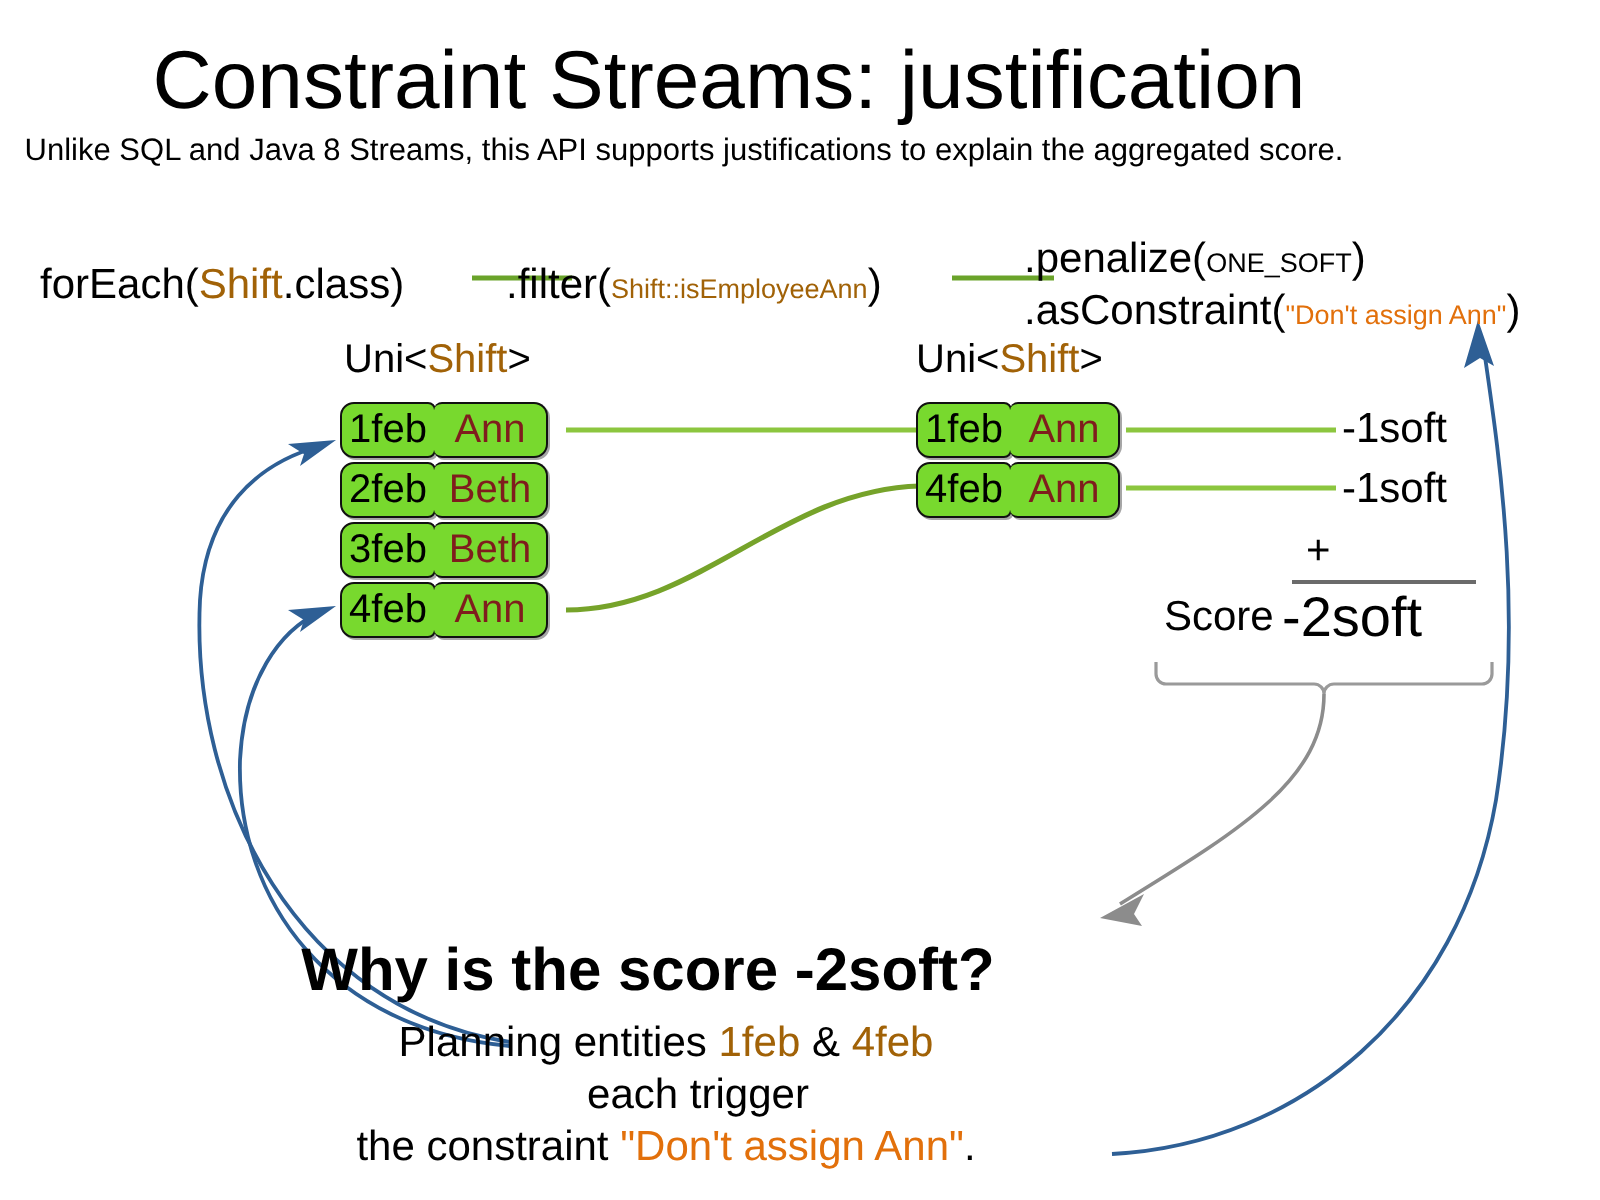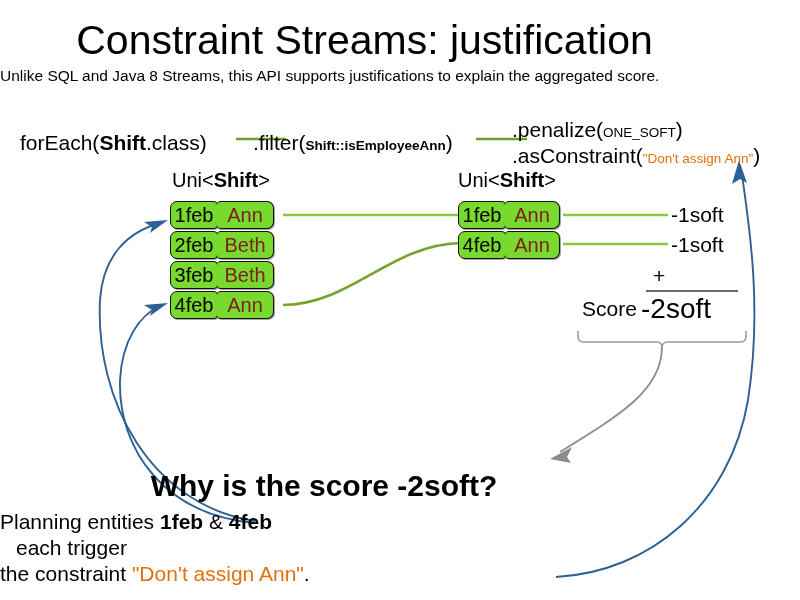--- a/index.html
+++ b/index.html
@@ -14,27 +14,27 @@
   .stage{position:absolute;left:0;top:0;width:800px;height:600px;}
   .abs{position:absolute;}
   svg.layer{position:absolute;left:0;top:0;width:800px;height:600px;pointer-events:none;}
 
   
   #title{
     left:0;top:16px;width:729px;text-align:center;
     font-size:41px;line-height:48px;font-weight:400;letter-spacing:0px;
   }
   #subtitle{
-    left:0;top:66px;width:684px;
+    left:0;top:66px;width:684px;text-align:center;
     font-size:15.5px;line-height:20px;font-weight:400;
   }
 
   
   .code{font-size:21px;line-height:26px;white-space:nowrap;}
-  .grn{color:#000000;font-weight:bold;}
+  .grn{color:#a16207;}
   .org{color:#e2700b;}
   #code-foreach{left:20px;top:130px;}
   #code-filter{left:253px;top:130px;}
   #code-penalize{left:512px;top:117px;}
   #code-asconstraint{left:512px;top:143px;}
   .code .tiny{font-size:13.5px;}
 
   
   .uni{font-size:20px;line-height:24px;white-space:nowrap;}
   #uni-left{left:172px;top:168px;}
@@ -80,21 +80,21 @@
   #plus{left:653px;top:265px;font-size:21px;line-height:22px;}
   #sumrule{left:646px;top:290px;width:92px;height:2px;background:#6b6b6b;}
   #score-label{left:582px;top:297px;font-size:21px;line-height:24px;}
   #score-total{left:641px;top:297px;font-size:28px;line-height:24px;}
 
   
   #why{
     left:0;top:468px;width:648px;text-align:center;
     font-size:30px;line-height:36px;font-weight:bold;
   }
-  .expl{left:0;width:666px;text-align:left;font-size:21px;line-height:26px;}
+  .expl{left:0;width:666px;text-align:center;font-size:21px;line-height:26px;}
   #expl-1{top:509px;}
   #expl-2{top:535px;padding-left:16px;}
   #expl-3{top:561px;}
 </style>
 </head>
 <body>
 
 <div class="stage">
 
   <div class="abs" id="title">Constraint Streams: justification</div>

